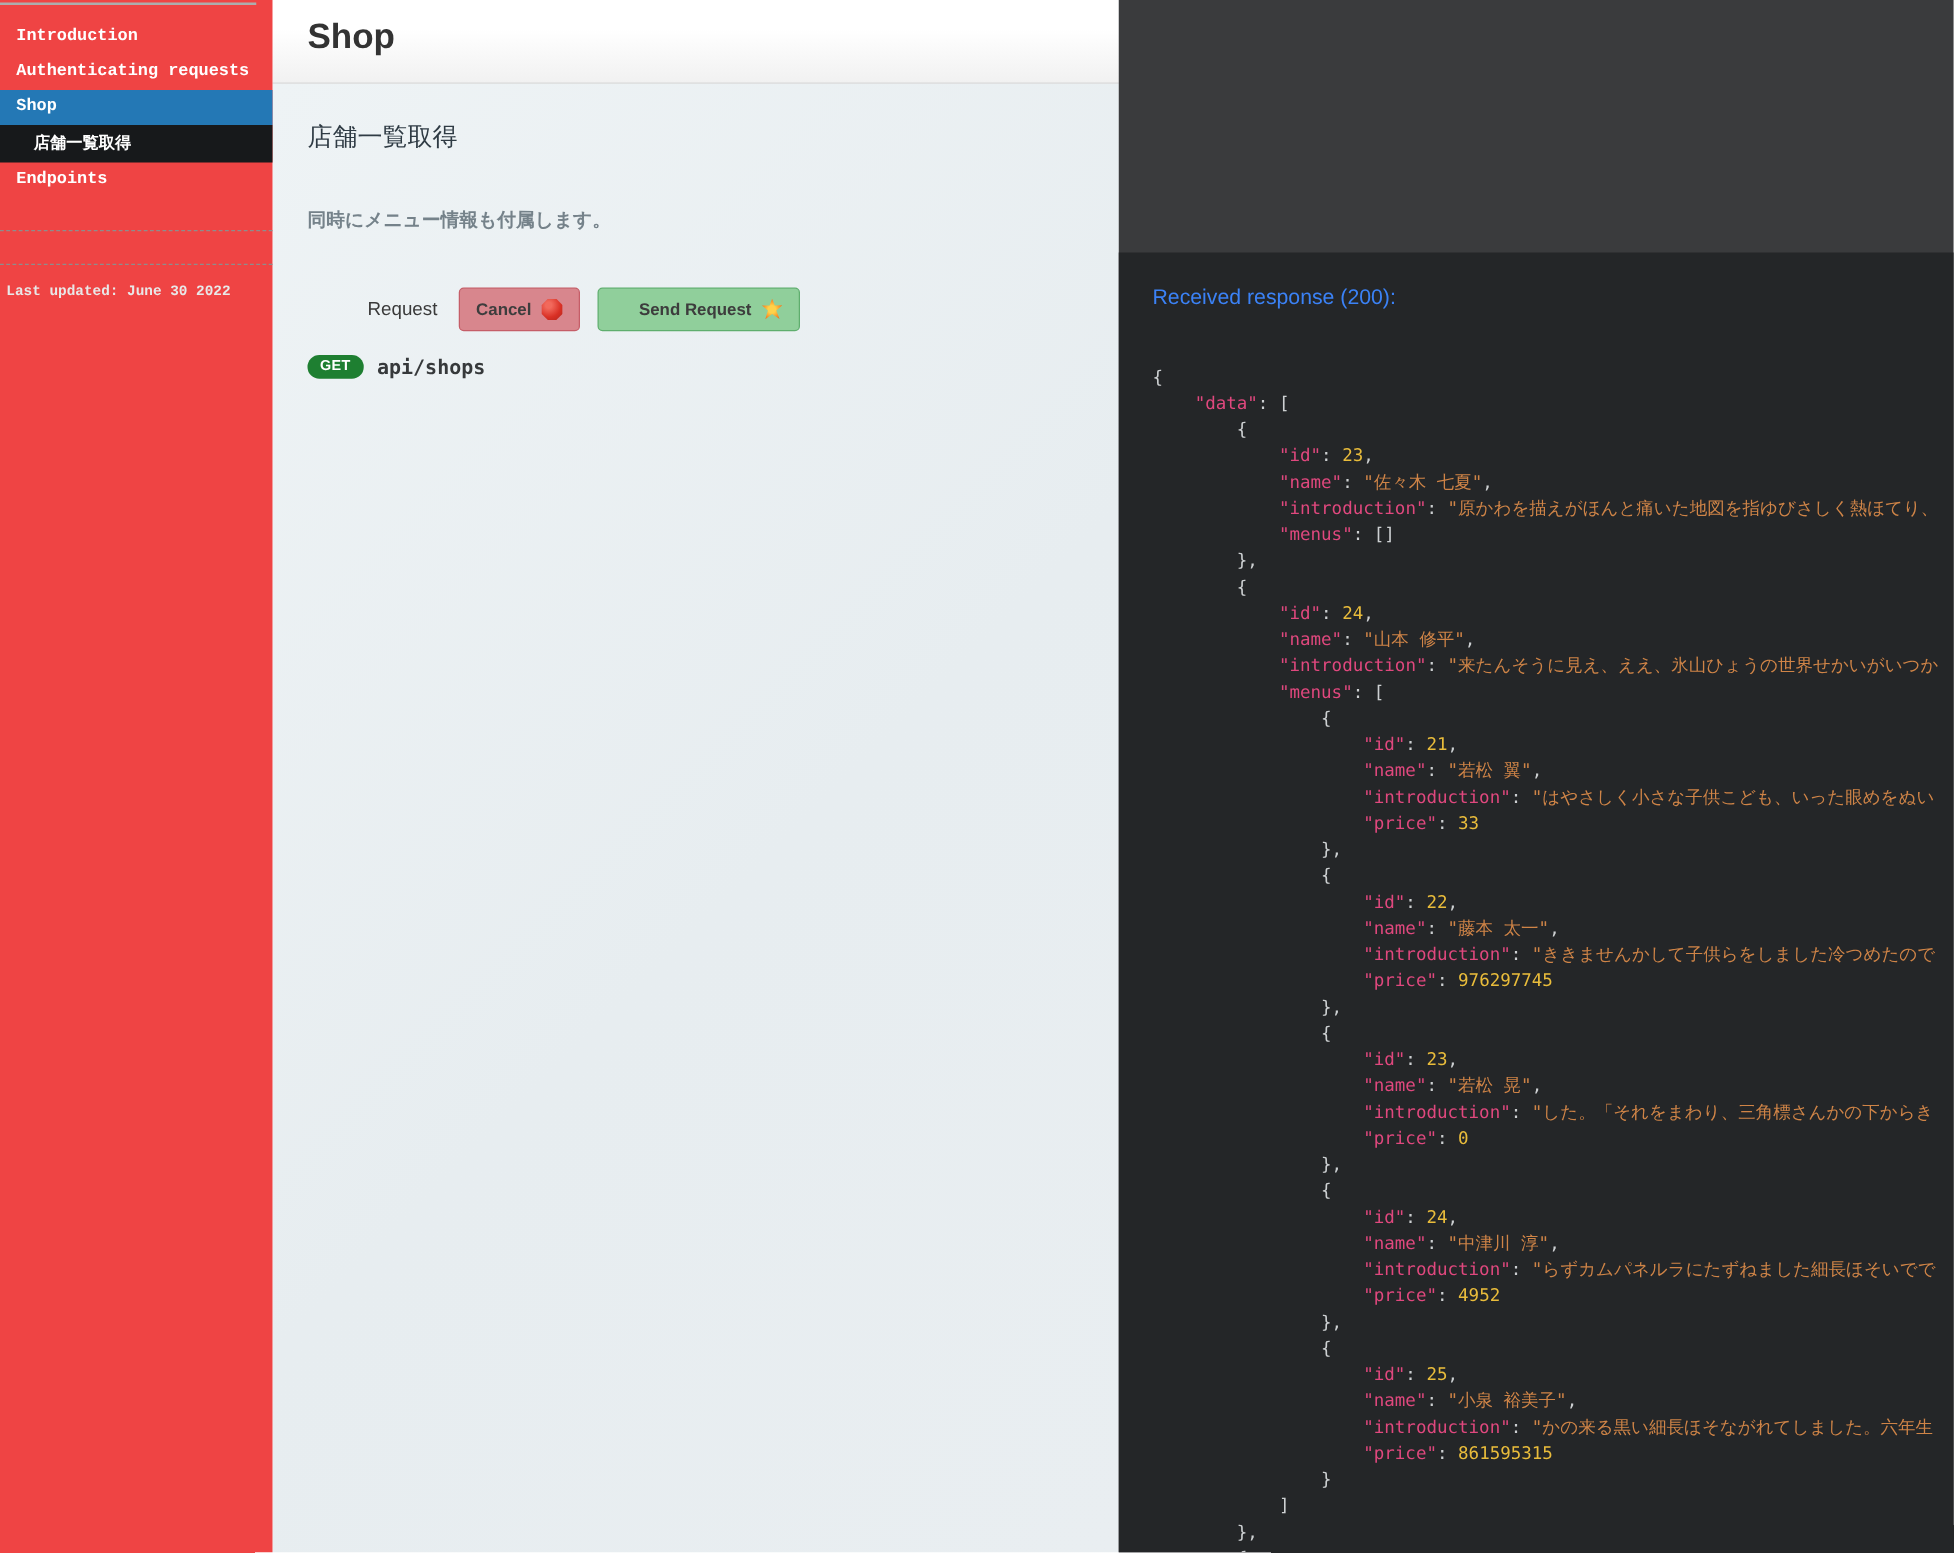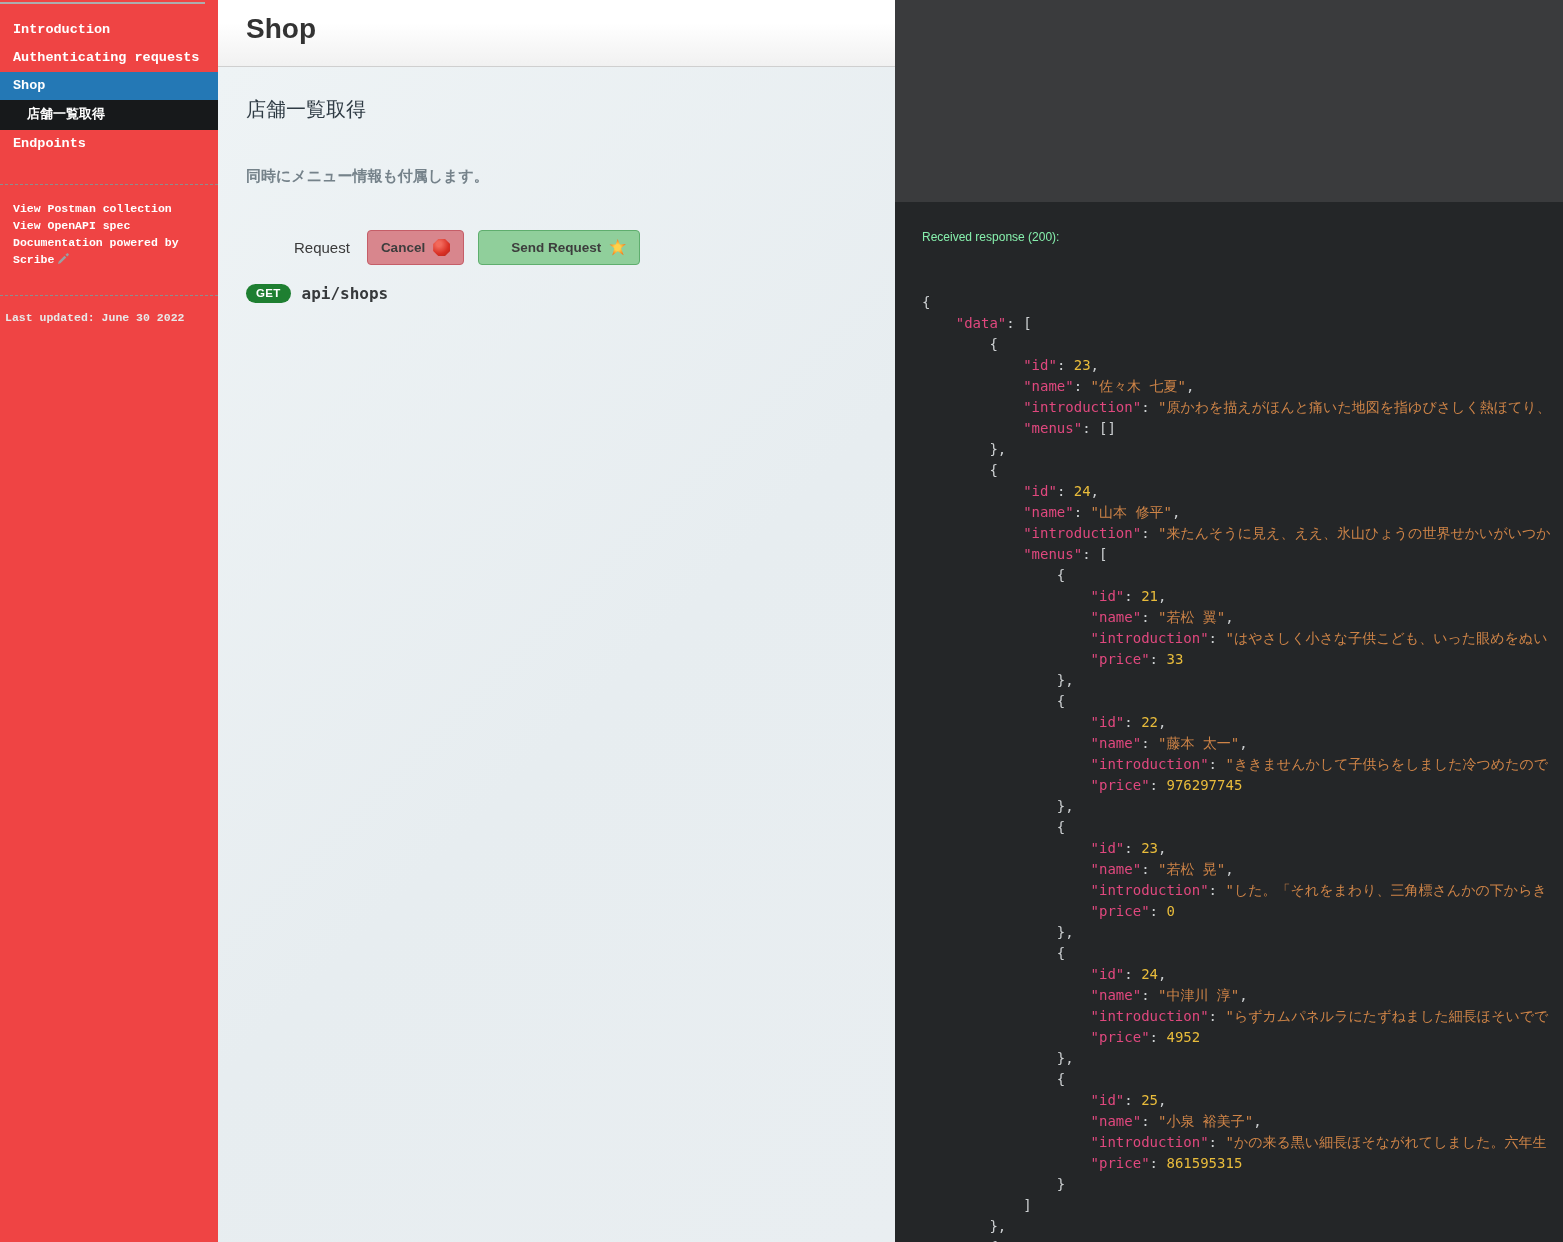--- a/index.html
+++ b/index.html
@@ -34,47 +34,40 @@
   .stop-shape { width:17px; height:17px; background:radial-gradient(circle at 35% 30%, #f2695c 15%, #d93025 60%, #b3251c 100%); clip-path:polygon(30% 0,70% 0,100% 30%,100% 70%,70% 100%,30% 100%,0 70%,0 30%); }
   .burst-shape { width:17px; height:17px; background:radial-gradient(circle, #ffd24a 25%, #f7781a 70%, #e05a10 100%); clip-path:polygon(50% 0,63% 32%,98% 30%,70% 55%,85% 95%,50% 72%,18% 97%,30% 55%,2% 32%,38% 32%); }
   .route-row { margin-top:19px; display:flex; align-items:flex-start; }
   .method-badge { background:#1e7f31; color:#fff; font-size:11.5px; font-weight:700; padding:3px 10px 4px; border-radius:10px; letter-spacing:.3px; }
   .endpoint-path { margin-left:11px; font-family:"DejaVu Sans Mono", monospace; font-size:16px; font-weight:700; color:#36393b; }
 
   
   .response-panel { flex:1 1 auto; background:#3a3b3d; display:flex; flex-direction:column; height:100%; min-width:0; }
   .panel-top-spacer { flex:0 0 202px; }
   .response-block { flex:1; background:#242628; padding:26px 0 0 27px; overflow:hidden; }
-  .response-label { color:#86efac; font-size:12px; line-height:19px; margin-bottom:45px; }
+  .response-label { color:#3b82f6; font-size:17px; line-height:19px; margin-bottom:45px; }
   .response-json { font-family:"DejaVu Sans Mono", monospace; font-size:14px; line-height:21px; color:#cdd0d2; white-space:pre; overflow:hidden; }
   .response-json .k { color:#e0487e; }
   .response-json .s { color:#cf8447; }
   .response-json .n { color:#e9bc3b; }
   .response-json .p { color:#cdd0d2; }
 </style>
 </head>
 <body>
 
 <aside class="sidebar">
   <div class="sidebar-topline"></div>
   <nav class="nav">
     <a class="nav-item">Introduction</a>
     <a class="nav-item">Authenticating requests</a>
     <a class="nav-item active">Shop</a>
     <a class="nav-subitem">店舗一覧取得</a>
     <a class="nav-item">Endpoints</a>
   </nav>
   <div class="dashed-divider"></div>
-  <div class="side-links">
-    <a class="side-link">View Postman collection</a>
-    <a class="side-link">View OpenAPI spec</a>
-    <a class="side-link"><span>Documentation powered by Scribe</span><span class="scribe-pencil"><svg width="11" height="11" viewBox="0 0 16 16">
-            <path d="M1 12.5 9.5 4l2.5 2.5L3.5 15 0 16zM10.8 2.7 12.9.6c.5-.5 1.3-.5 1.8 0l.7.7c.5.5.5 1.3 0 1.8l-2.1 2.1z" fill="#9aa0a3"></path>
-          </svg></span></a>
-  </div>
   <div class="dashed-divider"></div>
   <div class="last-updated">Last updated: June 30 2022</div>
 </aside>
 
 <main class="content">
   <header class="content-header">
     <h1 class="page-title">Shop</h1>
   </header>
   <div class="content-body">
     <h2 class="section-title">店舗一覧取得</h2>

